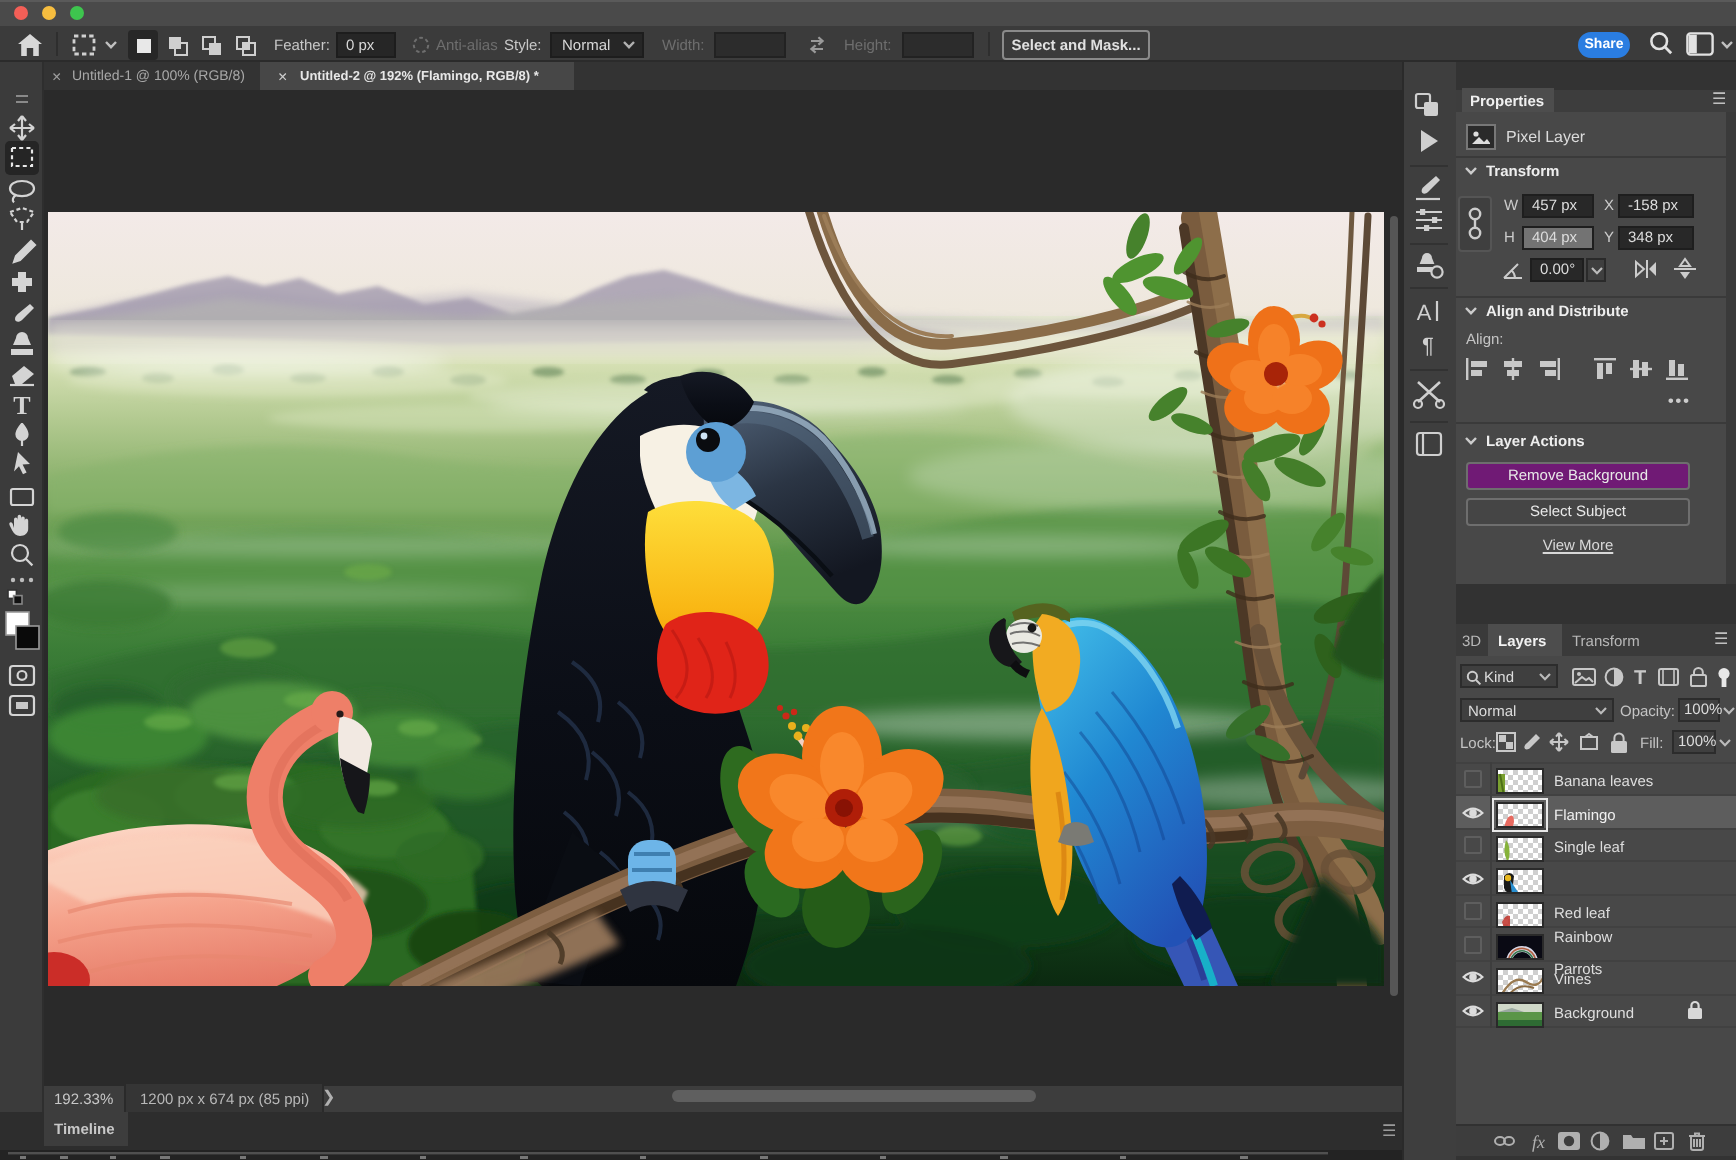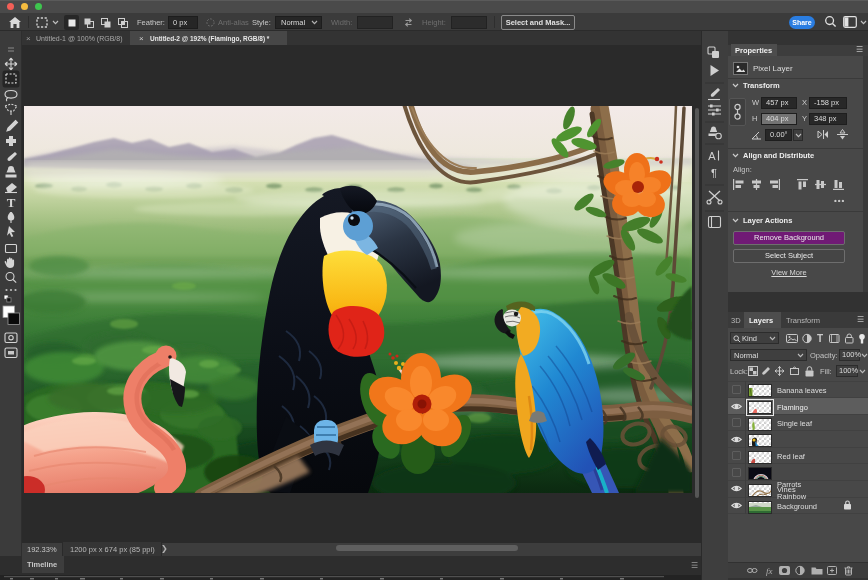--- a/index.html
+++ b/index.html
@@ -859,21 +859,21 @@
             <rect y="4" width="24" height="9" fill="#5a9548"></rect>
             <rect y="8" width="24" height="5" fill="#2e6b33"></rect>
             <path d="M0 4 L7 2 L13 4 Z" fill="#9aa8a0"></path>
           </svg></div>
       
       <div class="abs lname" style="top:386px;">Banana leaves</div>
       <div class="abs lname" style="top:402.5px;color:#f0f0f0;">Flamingo</div>
       <div class="abs lname" style="top:419px;">Single leaf</div>
       <div class="abs lname" style="top:435.5px;margin-top:44px;">Parrots</div>
       <div class="abs lname" style="top:452px;">Red leaf</div>
-      <div class="abs lname" style="top:492px;">Rainbow</div>
+      <div class="abs lname" style="top:464px;">Rainbow</div>
       <div class="abs lname" style="top:485px;">Vines</div>
       <div class="abs lname" style="top:501.5px;">Background</div>
       <svg class="abs" style="left:843px;top:500px;" width="9" height="10" viewBox="0 0 9 10">
           <rect x="1" y="4" width="7" height="5.5" rx="0.8" fill="#d8d8d8"></rect>
           <path d="M2.7 4 v-1.2 a1.8 1.8 0 0 1 3.6 0 V4" fill="none" stroke="#d8d8d8" stroke-width="1.1"></path>
         </svg>
       <svg width="0" height="0">
           <defs>
             <g id="eyeg">
               <path d="M0.8 4.5 Q5.5 0.2 10.2 4.5 Q5.5 8.8 0.8 4.5 Z" fill="none" stroke="#dcdcdc" stroke-width="1.1"></path>

